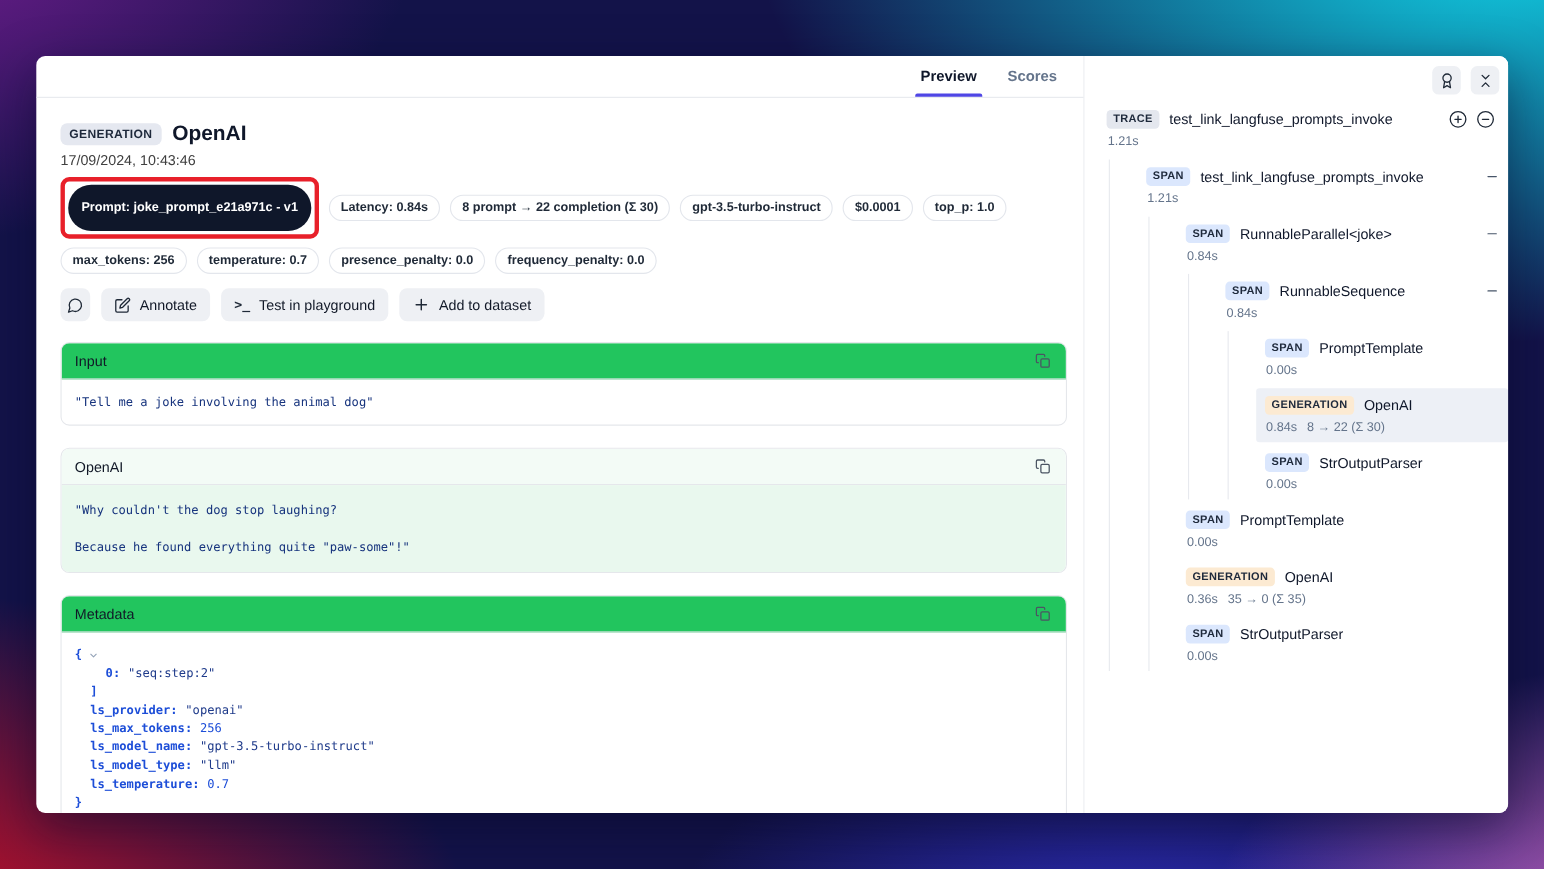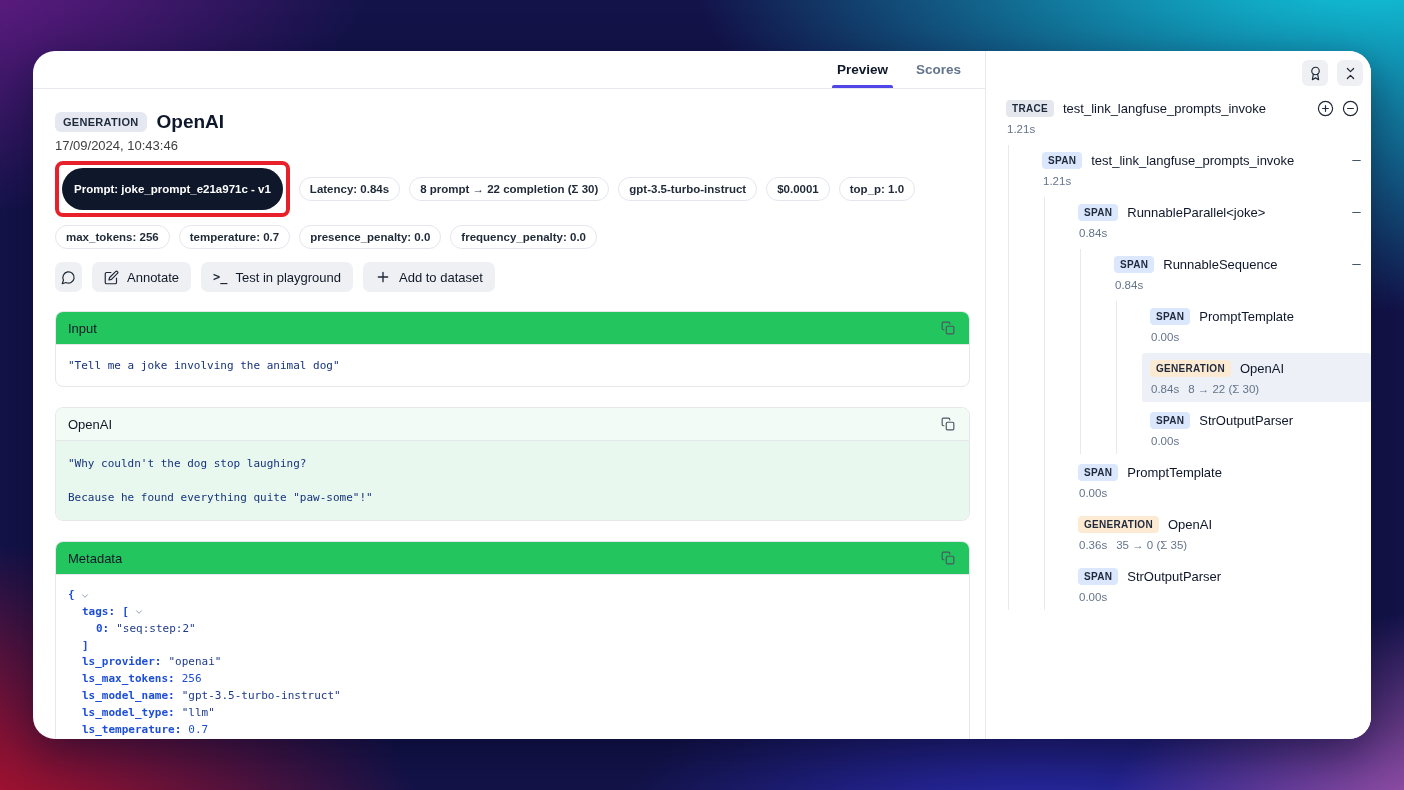--- a/index.html
+++ b/index.html
@@ -10,21 +10,21 @@
     background:
       radial-gradient(95% 95% at 98% -10%, #10dff1 0%, rgba(16,223,241,0) 52%),
       radial-gradient(60% 65% at -6% -8%, rgba(122,30,150,0.95) 0%, rgba(122,30,150,0) 55%),
       radial-gradient(72% 78% at -8% 110%, #dd1124 0%, rgba(221,17,36,0) 54%),
       radial-gradient(52% 58% at 107% 109%, #cf6ad0 0%, rgba(207,106,208,0) 56%),
       radial-gradient(52% 55% at 74% 114%, #3232cf 0%, rgba(50,50,207,0) 62%),
       #131349;
   }
   .card {
     position:absolute; left:33px; top:51px; width:1338px; height:688px;
-    background:#fff; border-radius:22px; overflow:hidden; display:flex;
+    background:#fff; border-radius:8px; overflow:hidden; display:flex;
     box-shadow:0 14px 44px rgba(8,8,40,.5);
   }
   
   .left-panel { flex:1; min-width:0; display:flex; flex-direction:column; border-right:1px solid #e7e9ee; }
   .tabbar { flex:0 0 38px; border-bottom:1px solid #e7e9ee; display:flex; justify-content:flex-end; align-items:stretch; padding-right:10px; }
   .tab { display:flex; align-items:center; padding:0 5px; margin:0 9px; font-size:13.5px; font-weight:600; color:#64748b; position:relative; cursor:pointer; }
   .tab.active { color:#0f172a; }
   .tab.active::after { content:""; position:absolute; left:0; right:0; bottom:0; height:3px; background:#4f46e5; border-radius:2px 2px 0 0; }
   .left-body { padding:22px 15px 20px 22px; overflow:hidden; }
   .header-row { display:flex; align-items:center; gap:10px; }
@@ -181,23 +181,20 @@
                   <rect x="9" y="9" width="13" height="13" rx="2"></rect>
                   <path d="M5 15H4a2 2 0 0 1-2-2V4a2 2 0 0 1 2-2h9a2 2 0 0 1 2 2v1"></path>
                 </svg>
             </span>
           </button>
         </div>
         <div class="json-body">
           <div class="json-line"><span class="jkey">{</span><span class="jchev"><svg width="10" height="10" viewBox="0 0 24 24" fill="none" stroke="#94a3b8" stroke-width="2.4" stroke-linecap="round" stroke-linejoin="round">
                   <polyline points="6 9 12 15 18 9"></polyline>
                 </svg></span></div>
-          <div class="json-line ind1"><span class="jkey">tags:</span><span class="jval punct">[</span><span class="jchev"><svg width="10" height="10" viewBox="0 0 24 24" fill="none" stroke="#94a3b8" stroke-width="2.4" stroke-linecap="round" stroke-linejoin="round">
-                  <polyline points="6 9 12 15 18 9"></polyline>
-                </svg></span></div>
           <div class="json-line ind2"><span class="jkey">0:</span><span class="jval str">"seq:step:2"</span></div>
           <div class="json-line ind1"><span class="jkey">]</span></div>
           <div class="json-line ind1"><span class="jkey">ls_provider:</span><span class="jval str">"openai"</span></div>
           <div class="json-line ind1"><span class="jkey">ls_max_tokens:</span><span class="jval num">256</span></div>
           <div class="json-line ind1"><span class="jkey">ls_model_name:</span><span class="jval str">"gpt-3.5-turbo-instruct"</span></div>
           <div class="json-line ind1"><span class="jkey">ls_model_type:</span><span class="jval str">"llm"</span></div>
           <div class="json-line ind1"><span class="jkey">ls_temperature:</span><span class="jval num">0.7</span></div>
           <div class="json-line"><span class="jkey">}</span></div>
         </div>
       </div>

